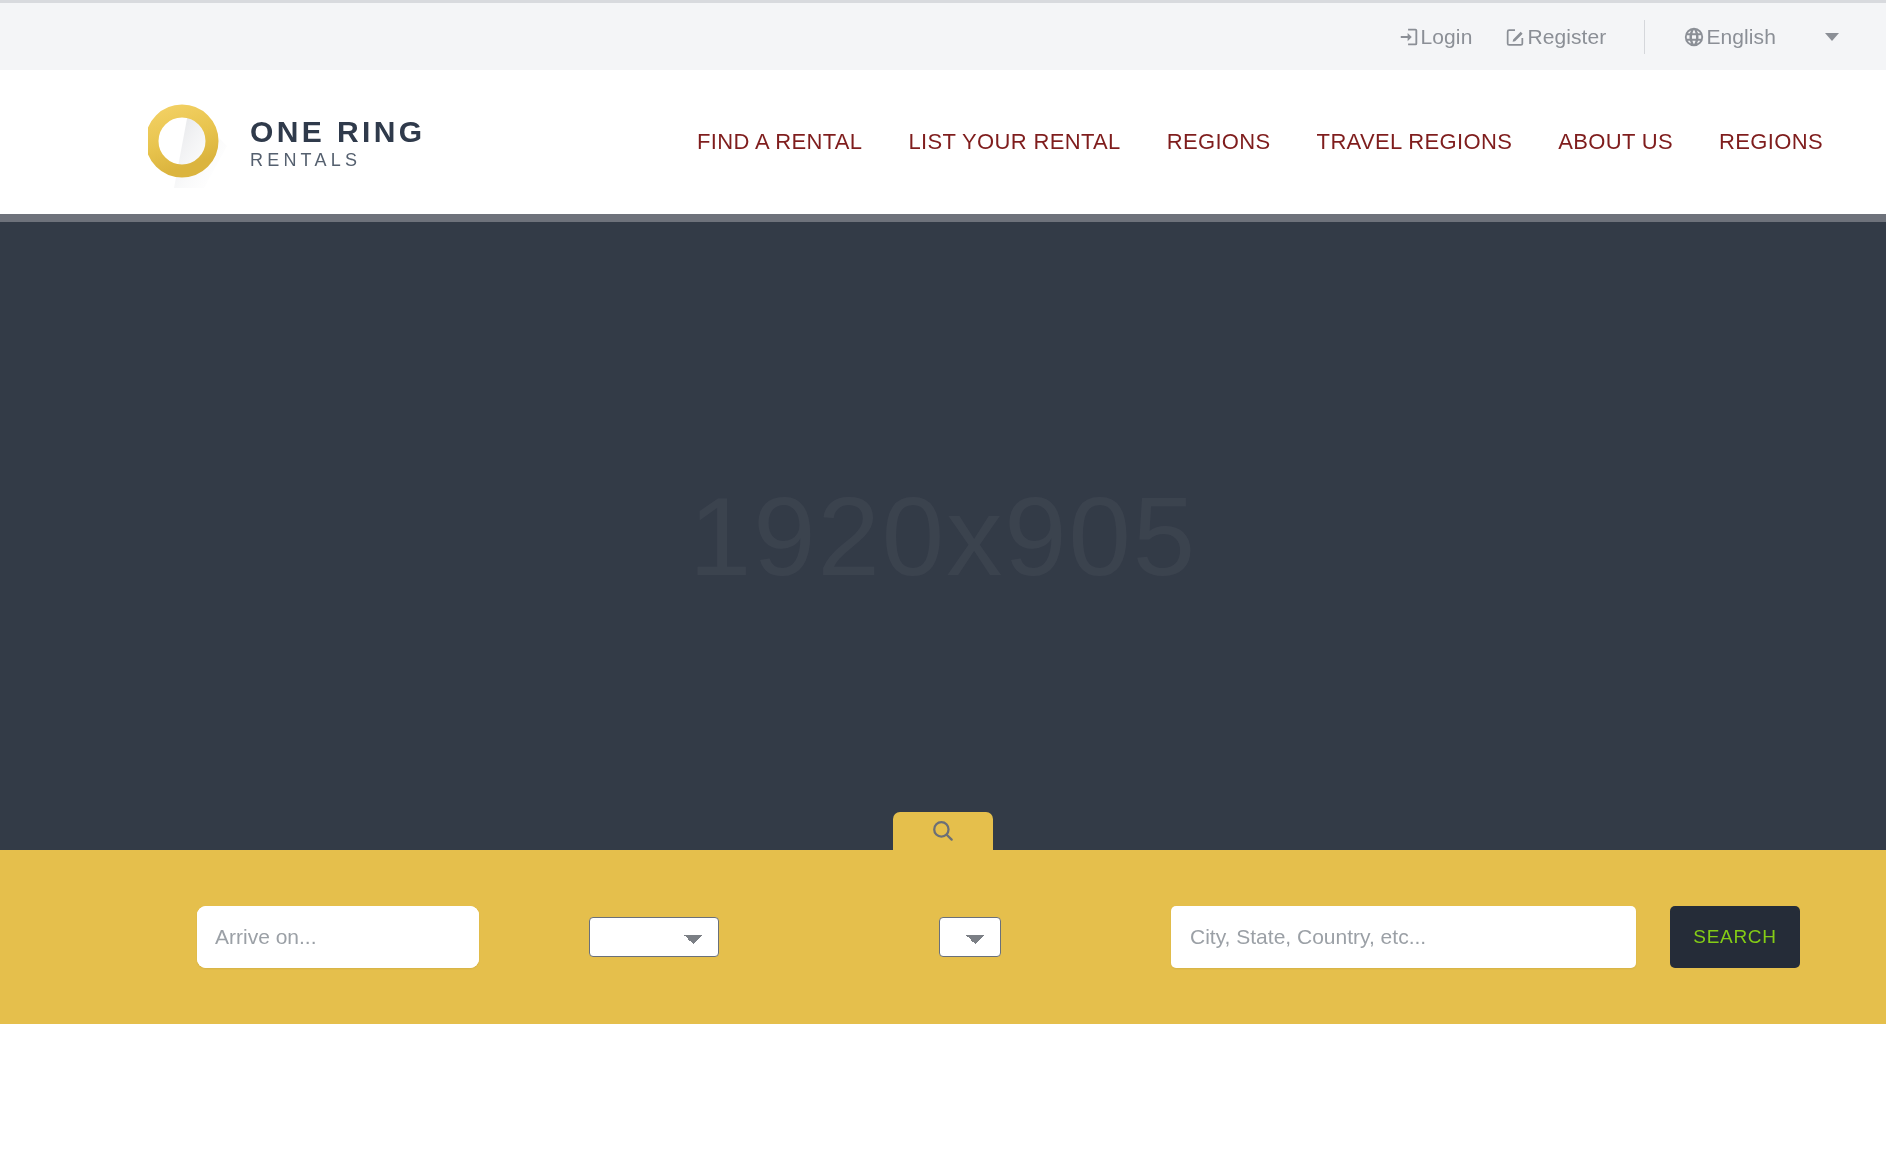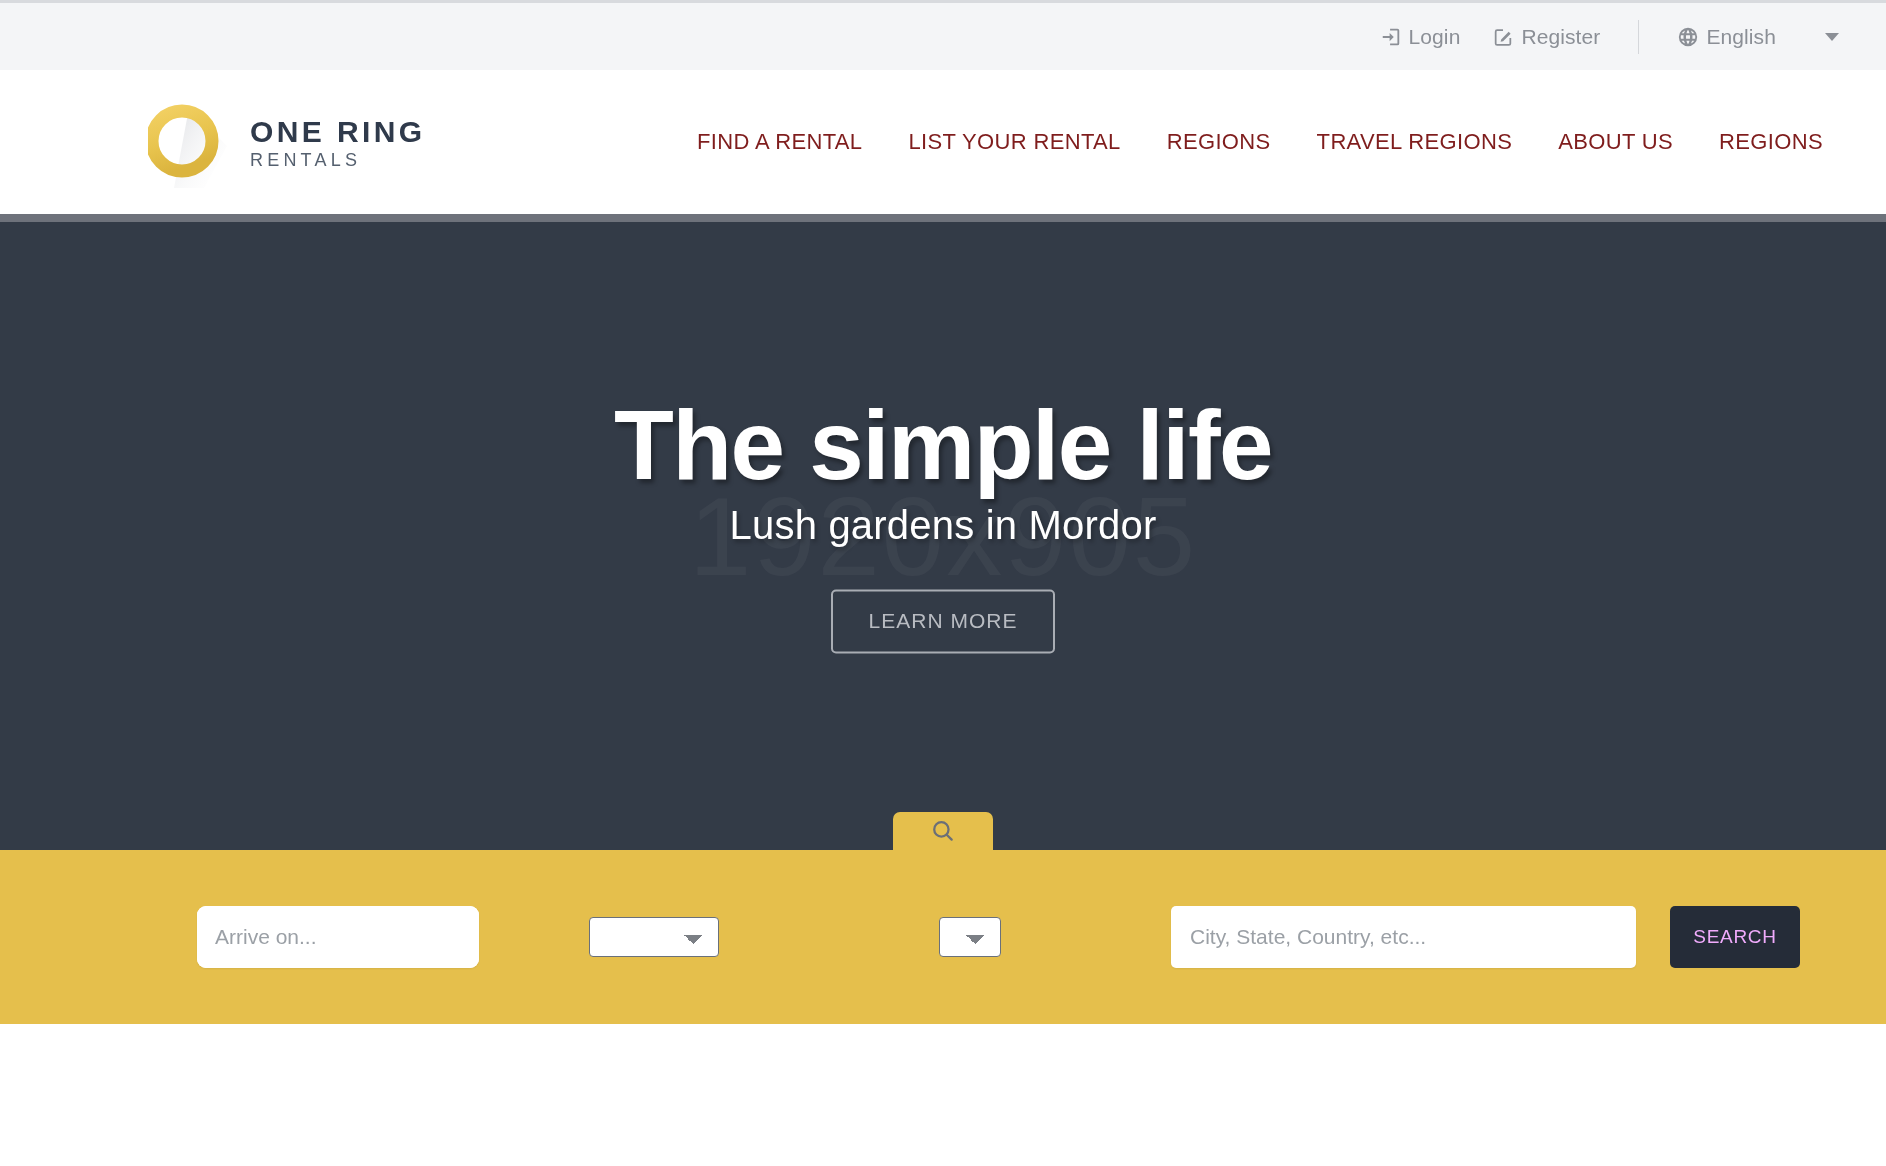--- a/index.html
+++ b/index.html
@@ -24,21 +24,21 @@
     display: flex;
     align-items: center;
     justify-content: flex-end;
     padding-right: 34px;
   }
   .topbar-inner { display: flex; align-items: center; height: 100%; }
 
   .top-link {
     display: flex;
     align-items: center;
-    gap: 7px;
+    gap: 1px;
     color: #8b8f96;
     font-size: 21px;
     letter-spacing: .1px;
     text-decoration: none;
     padding: 0 16px;
     cursor: pointer;
     white-space: nowrap;
   }
   .top-icon { display: inline-flex; align-items: center; justify-content: center; color: #8b8f96; }
   .top-icon svg { display: block; }
@@ -270,21 +270,21 @@
   }
   .city-input::placeholder { color: #9ba0a6; }
 
   .search-btn {
     margin-left: 34px;
     width: 130px;
     height: 62px;
     background: #252c38;
     border: none;
     border-radius: 5px;
-    color: #f0abfc;
+    color: #84cc16;
     font-family: inherit;
     font-size: 19px;
     letter-spacing: .7px;
     cursor: pointer;
   }
 
   .page-tail { background: #fff; height: 40px; }
 </style>
 </head>
 <body>
@@ -368,25 +368,20 @@
     </nav>
 
   </div>
 
   <div class="divider-strip"></div>
 
   <div class="hero">
 
     <div class="hero-ghost">1920x905</div>
 
-    <div class="hero-content">
-      <div class="hero-title">The simple life</div>
-      <div class="hero-sub">Lush gardens in Mordor</div>
-      <button class="hero-btn">LEARN MORE</button>
-    </div>
 
     <div class="search-tab">
       <span>
         <svg width="26" height="26" viewBox="0 0 24 24" fill="none" stroke="#6b6f77" stroke-width="2.1" stroke-linecap="round">
           <circle cx="10.5" cy="10.5" r="6.6"></circle>
           <path d="M15.4 15.4 20 20"></path>
         </svg>
       </span>
     </div>
 

